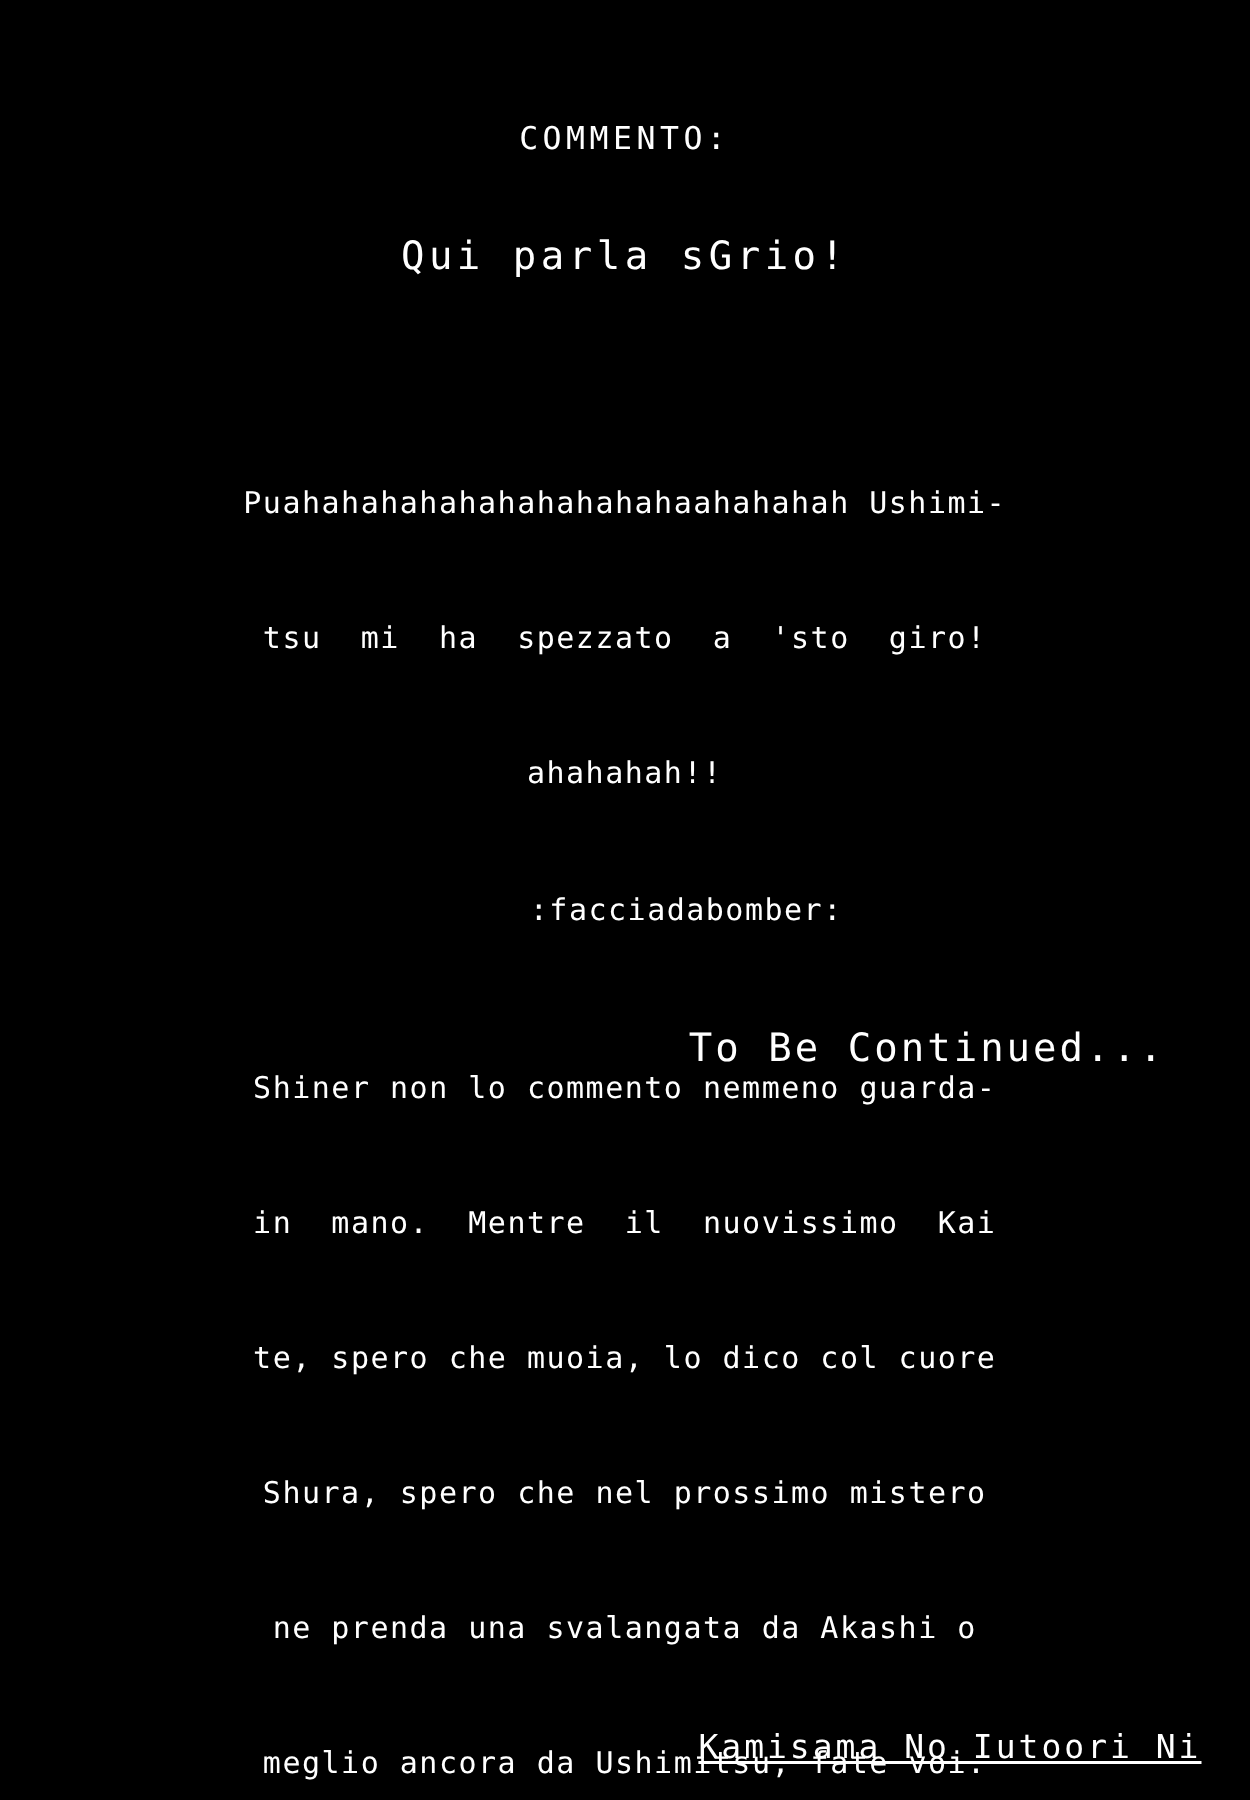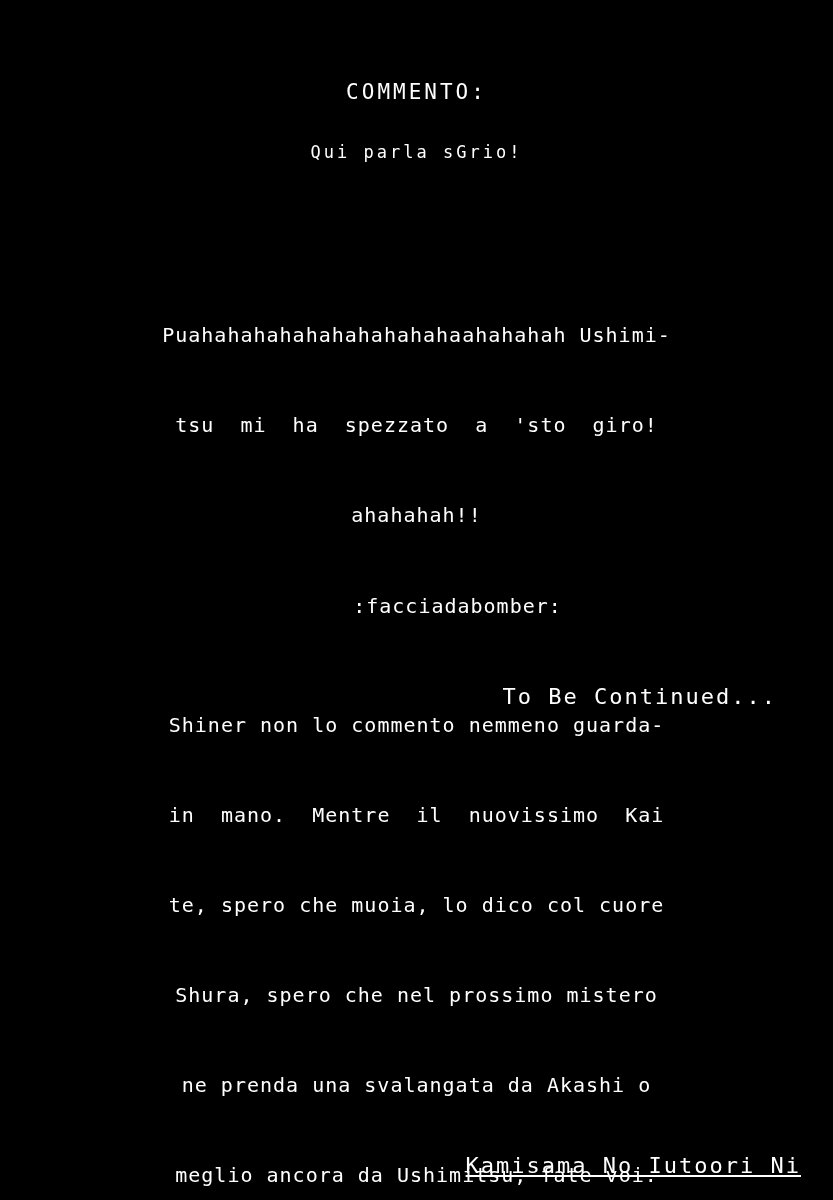--- a/index.html
+++ b/index.html
@@ -26,22 +26,22 @@
     width: 833px;
     text-align: center;
     letter-spacing: 1px;
   }
   .heading {
     top: 80px;
     font-size: 21px;
     letter-spacing: 3px;
   }
   .speaker {
-    top: 142px;
-    font-size: 17px;
+    top: 156px;
+    font-size: 26px;
     letter-spacing: 3px;
   }
   .body-text {
     position: absolute;
     top: 200px;
     left: 66px;
     width: 701px;
     font-size: 20px;
     line-height: 30px;
     text-align: justify;
@@ -62,21 +62,21 @@
     padding-left: 41px;
   }
   .tbc {
     position: absolute;
     top: 684px;
     left: 0;
     width: 806px;
     padding-right: 29px;
     box-sizing: border-box;
     text-align: right;
-    font-size: 22px;
+    font-size: 26px;
     letter-spacing: 2px;
   }
   .footer {
     position: absolute;
     bottom: 22px;
     left: 0;
     width: 833px;
     padding-right: 32px;
     box-sizing: border-box;
     text-align: right;

